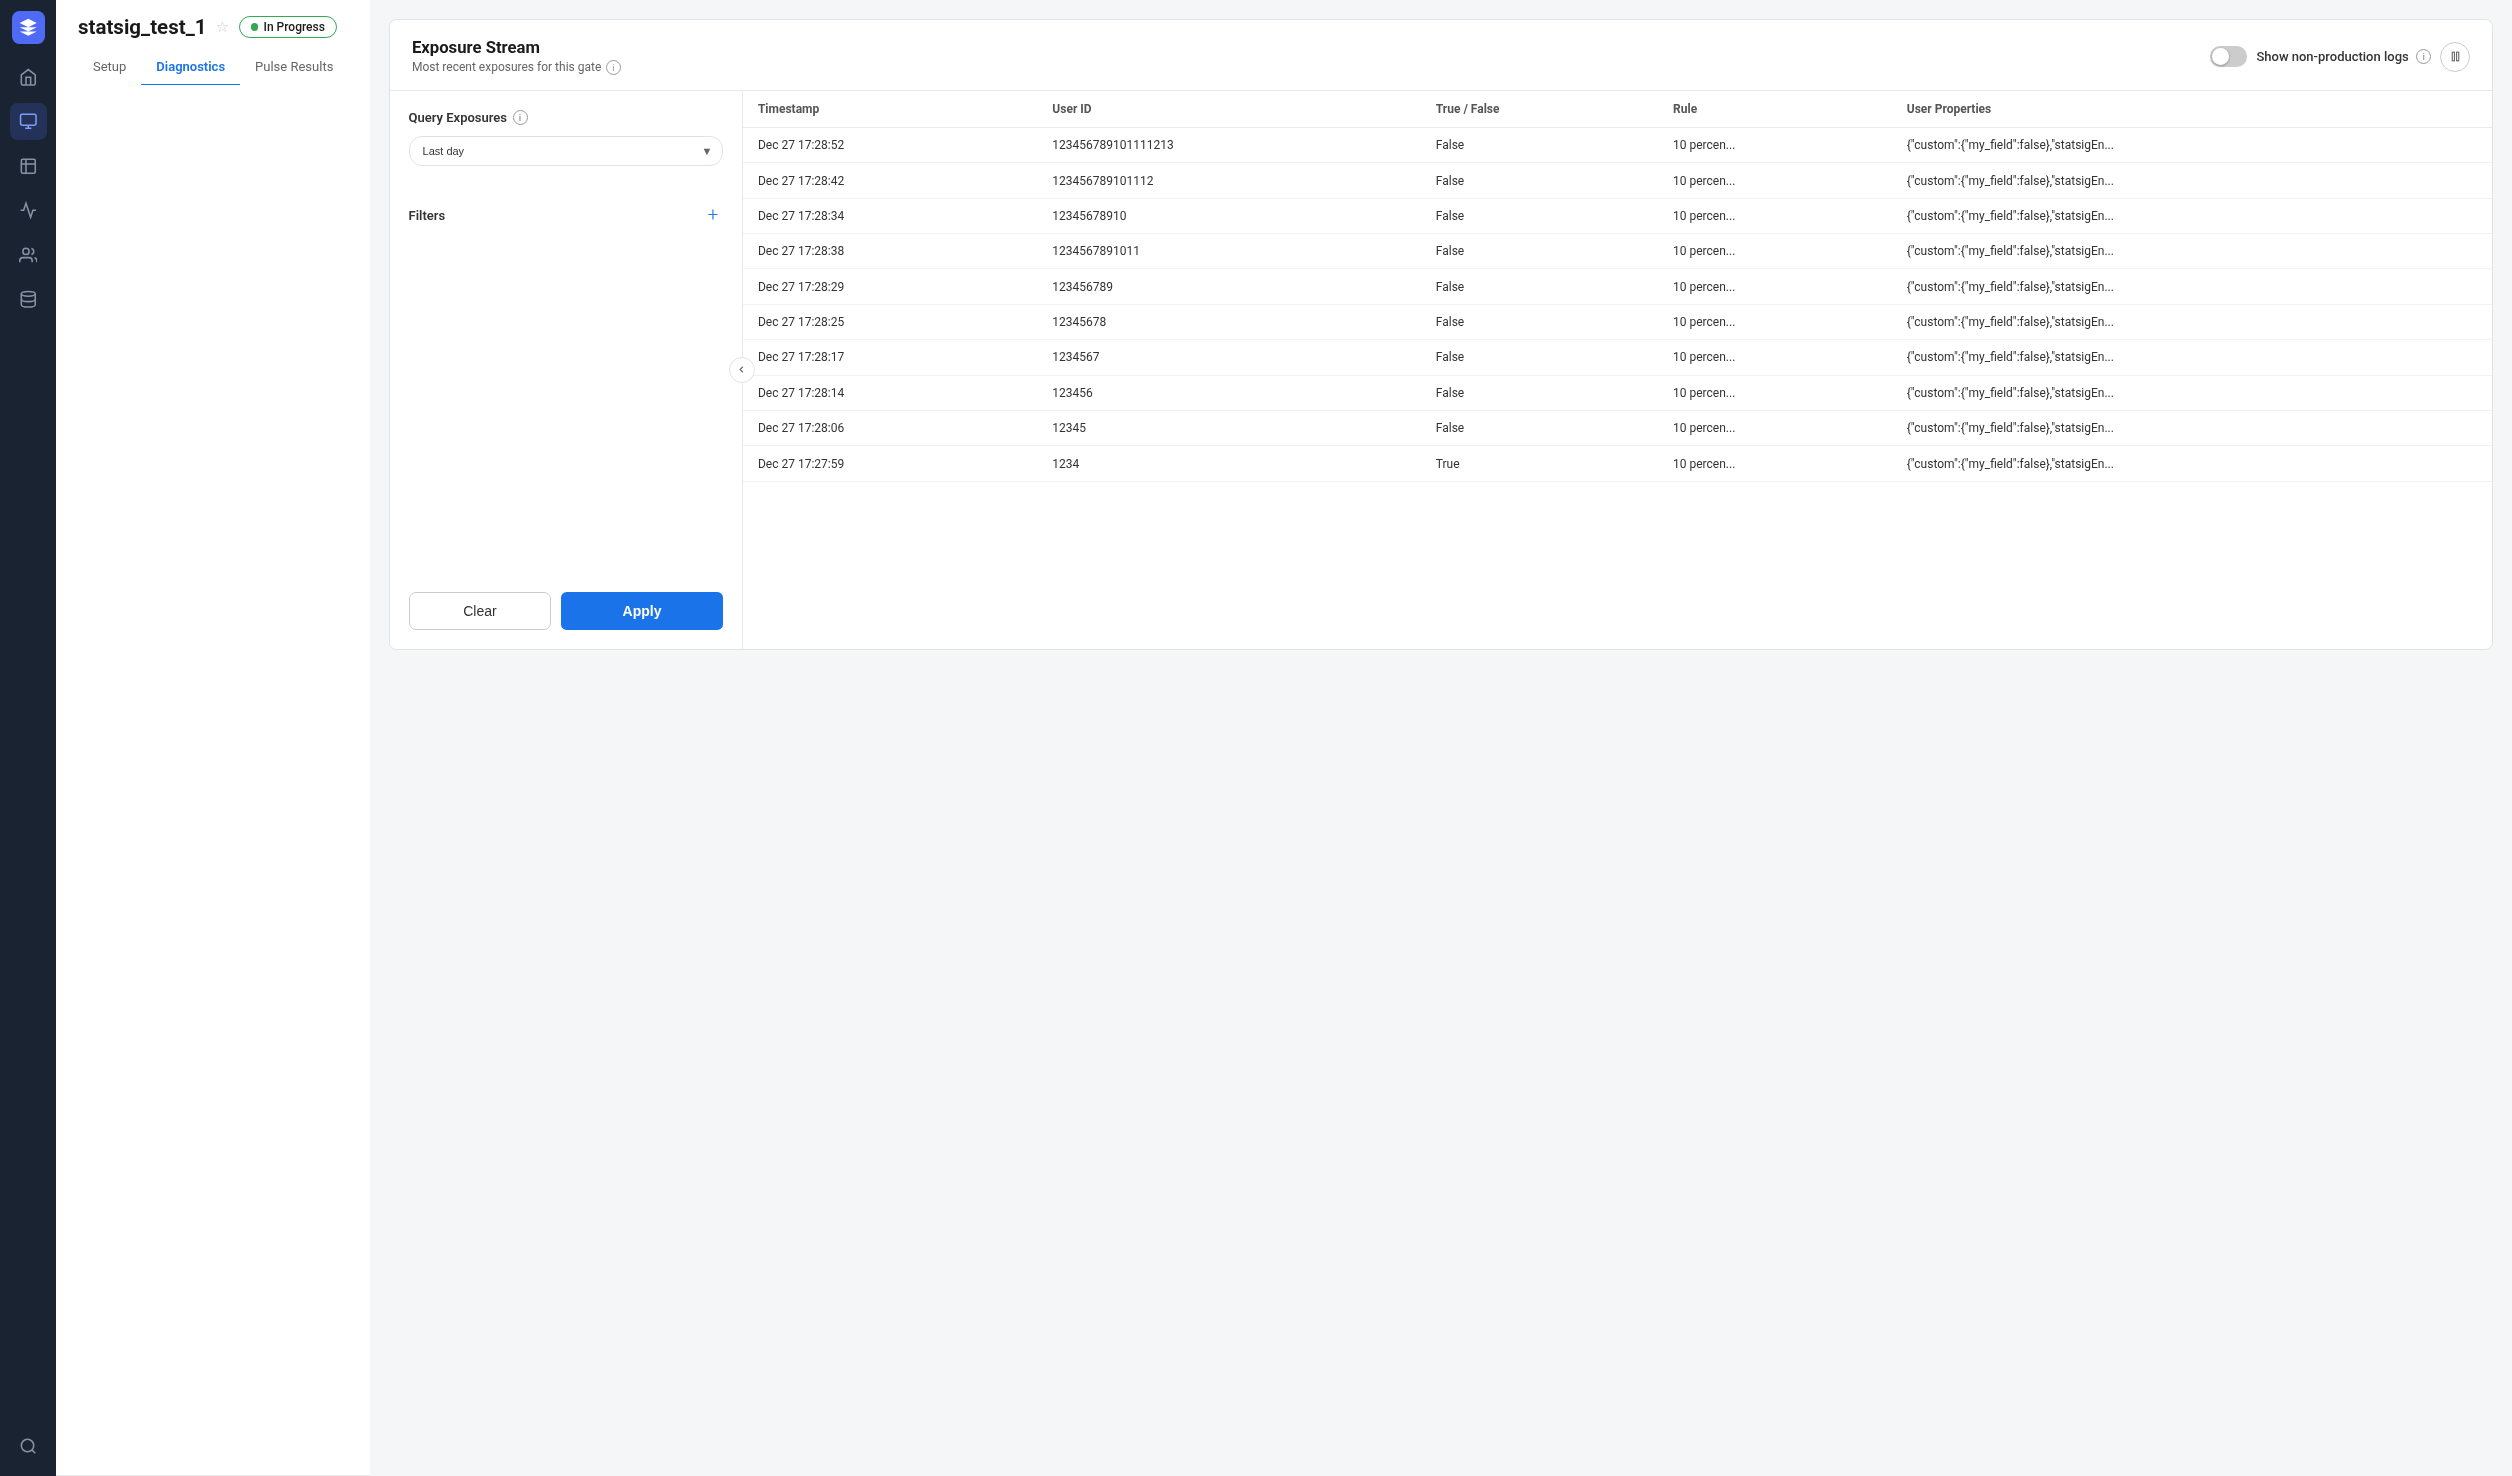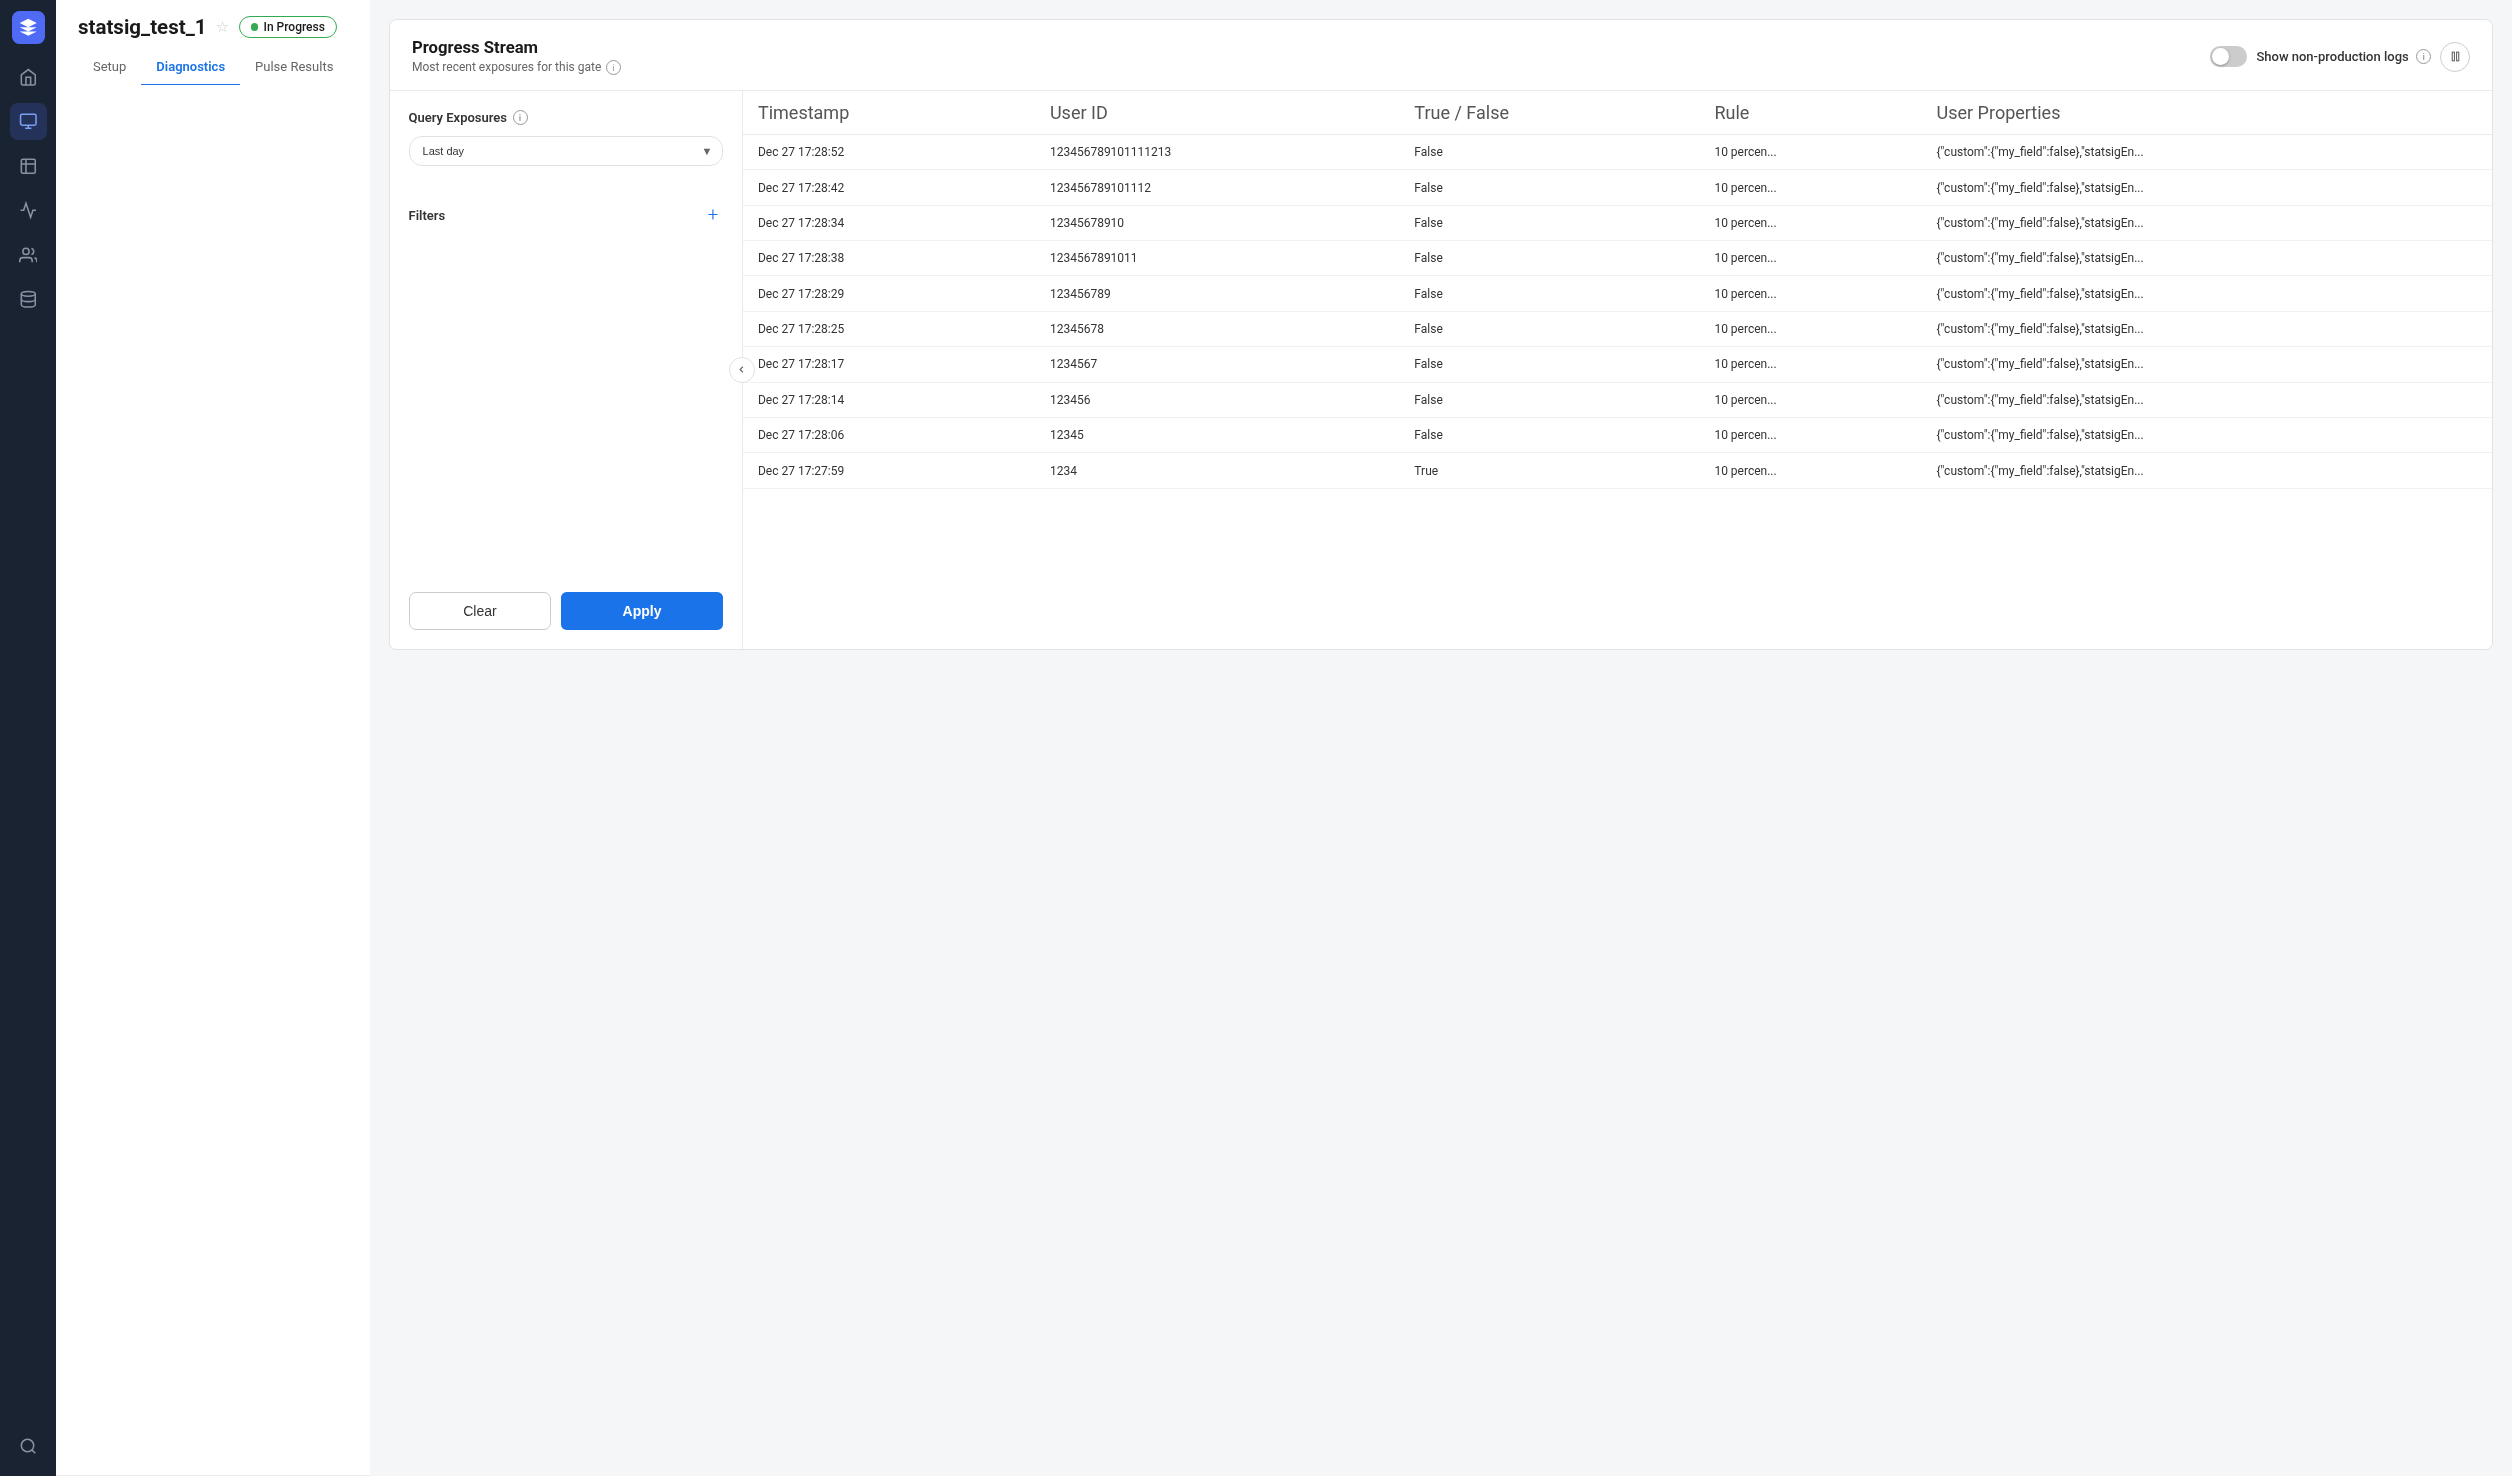--- a/index.html
+++ b/index.html
@@ -212,22 +212,22 @@
       color: white;
       cursor: pointer;
     }
 
     
     .right-panel { flex: 1; overflow: auto; }
     table { width: 100%; border-collapse: collapse; }
     thead th {
       padding: 11px 15px;
       text-align: left;
-      font-size: 18px;
-      font-weight: 400;
+      font-size: 12px;
+      font-weight: 700;
       color: #555;
       border-bottom: 1.4px solid #e8eaed;
       background: #fff;
       white-space: nowrap;
     }
     tbody tr { border-bottom: 0.9px solid #f0f1f3; }
     tbody td {
       padding: 10.2px 15px;
       font-size: 12px;
       color: #333;
@@ -311,21 +311,21 @@
       <div class="tab active">Diagnostics</div>
       <div class="tab">Pulse Results</div>
     </div>
   </div>
 
   <div class="content">
     <div class="card">
 
       <div class="card-header">
         <div class="card-header-left">
-          <div class="card-title">Progress Stream</div>
+          <div class="card-title">Exposure Stream</div>
           <div class="card-subtitle">
             <span>Most recent exposures for this gate</span>
             <span class="info-icon">i</span>
           </div>
         </div>
         <div class="card-header-right">
           <div class="toggle off"></div>
           <span class="toggle-label">
             <span>Show non-production logs</span>
             <span class="info-icon">i</span>

